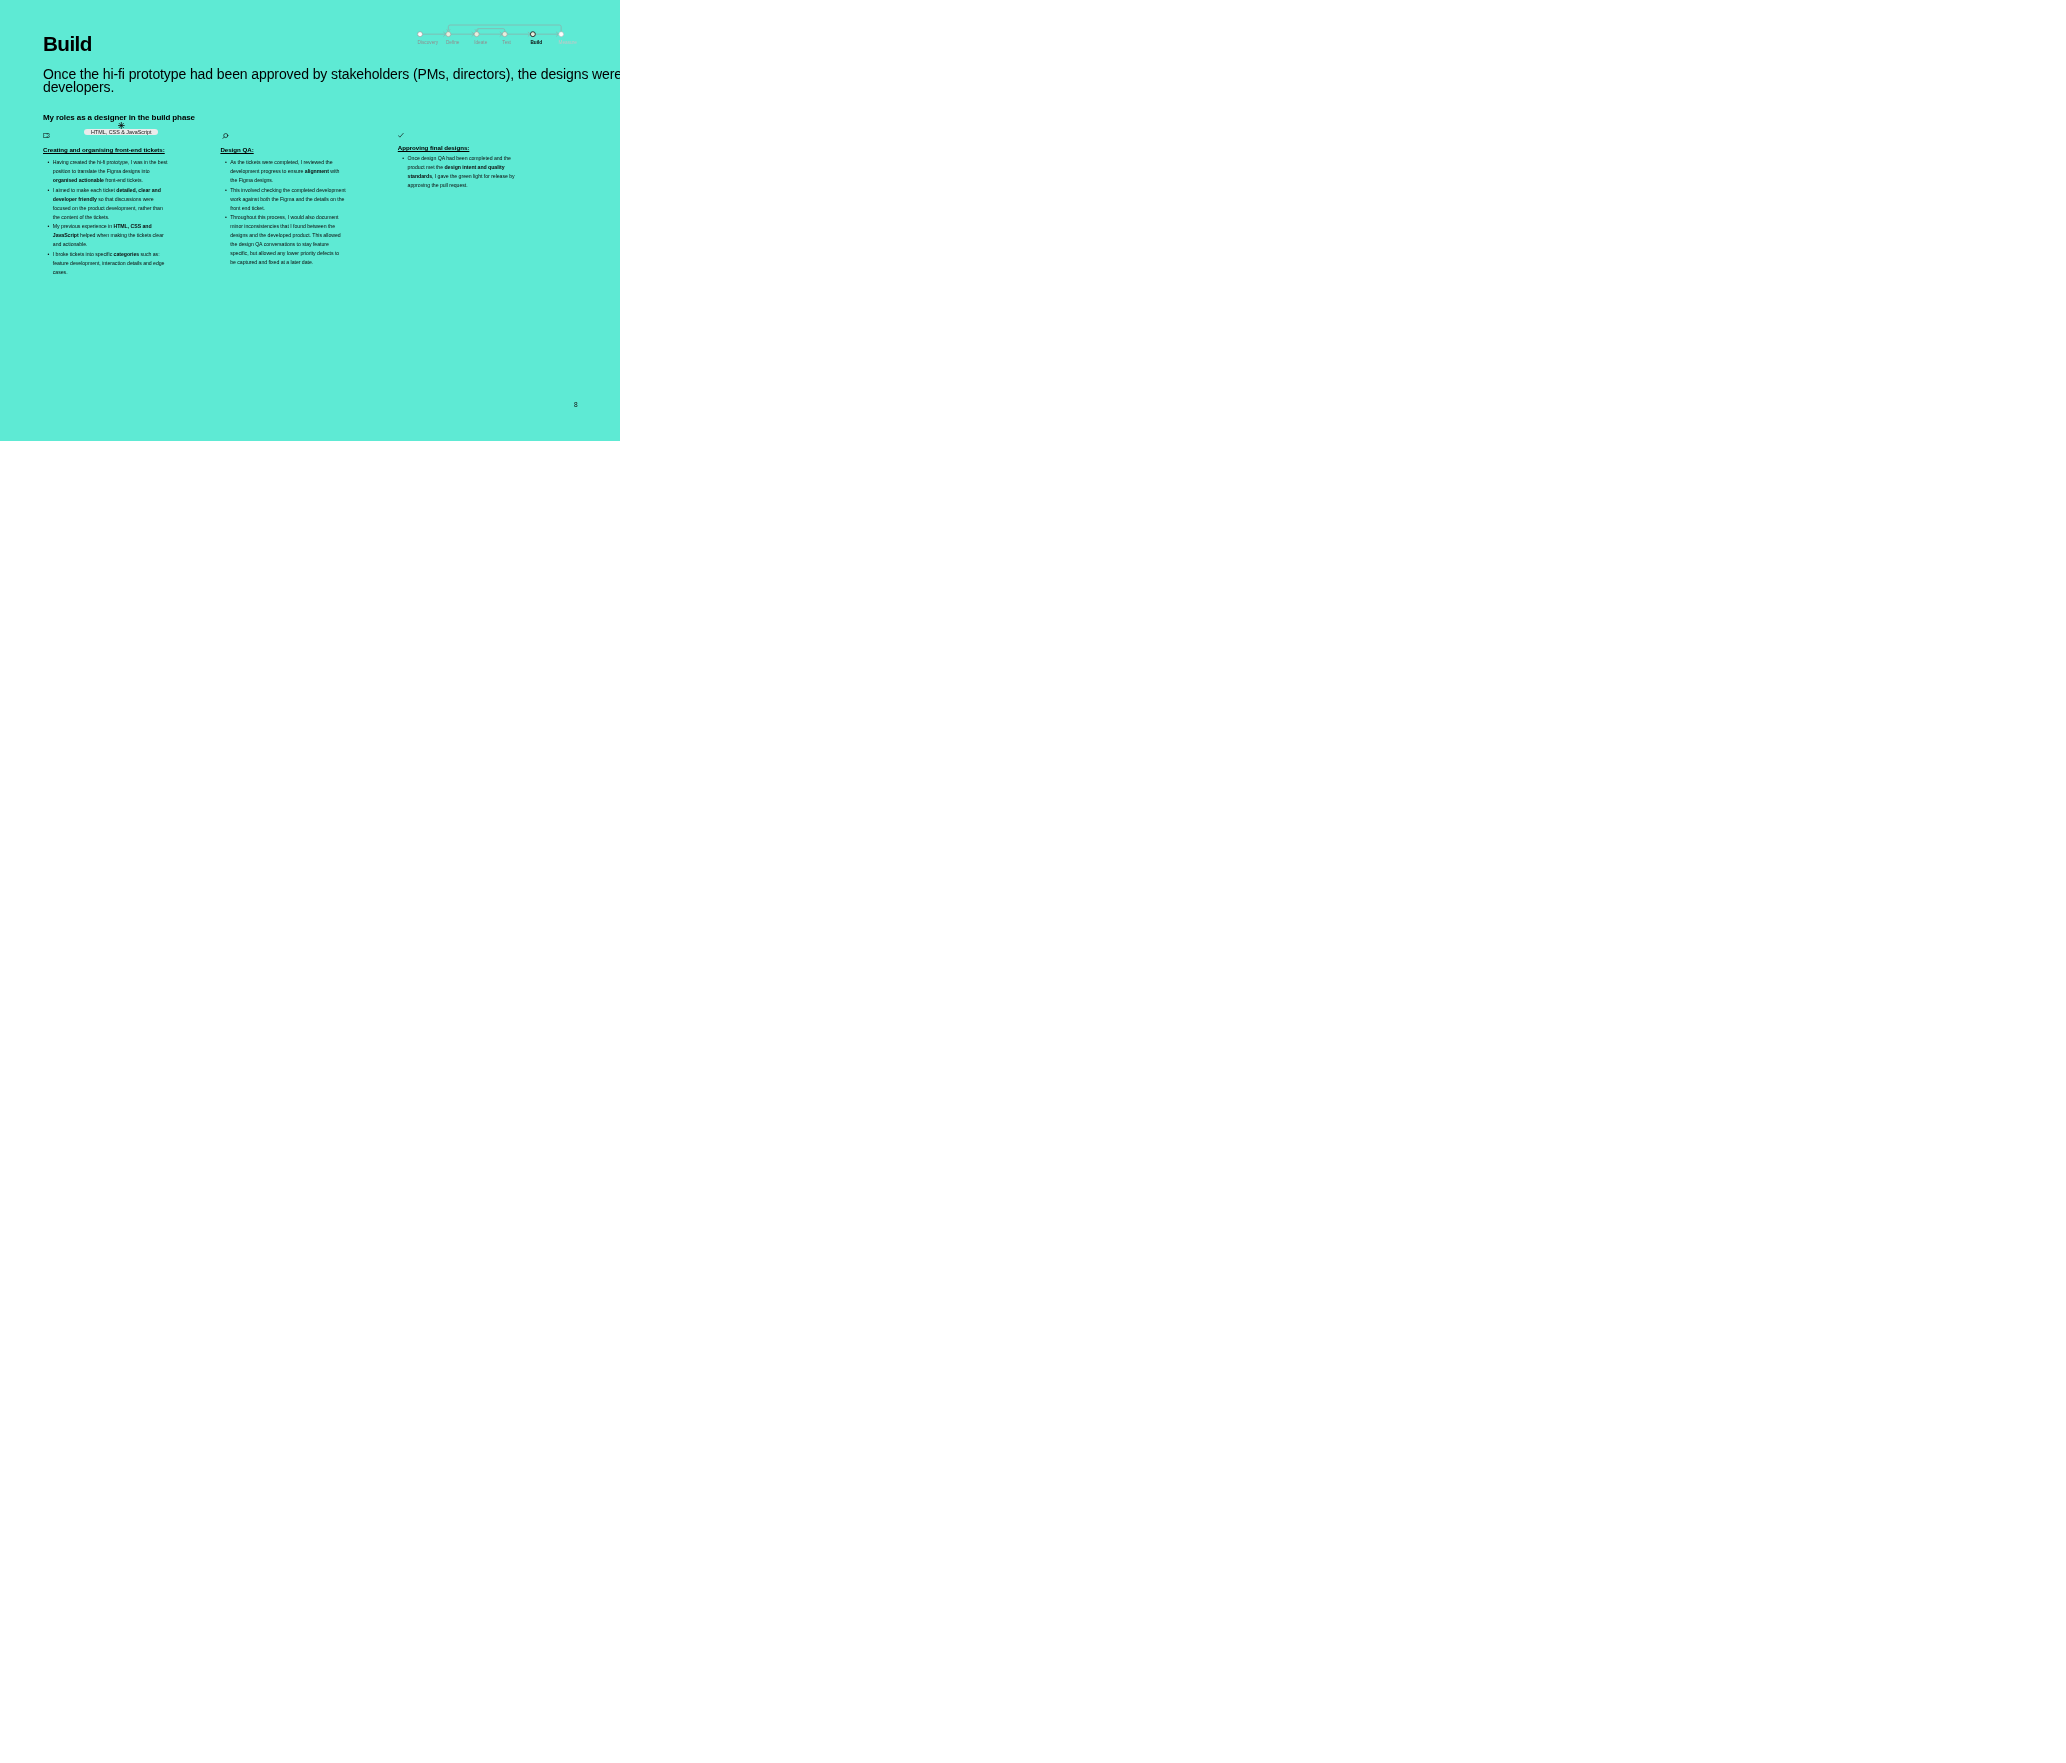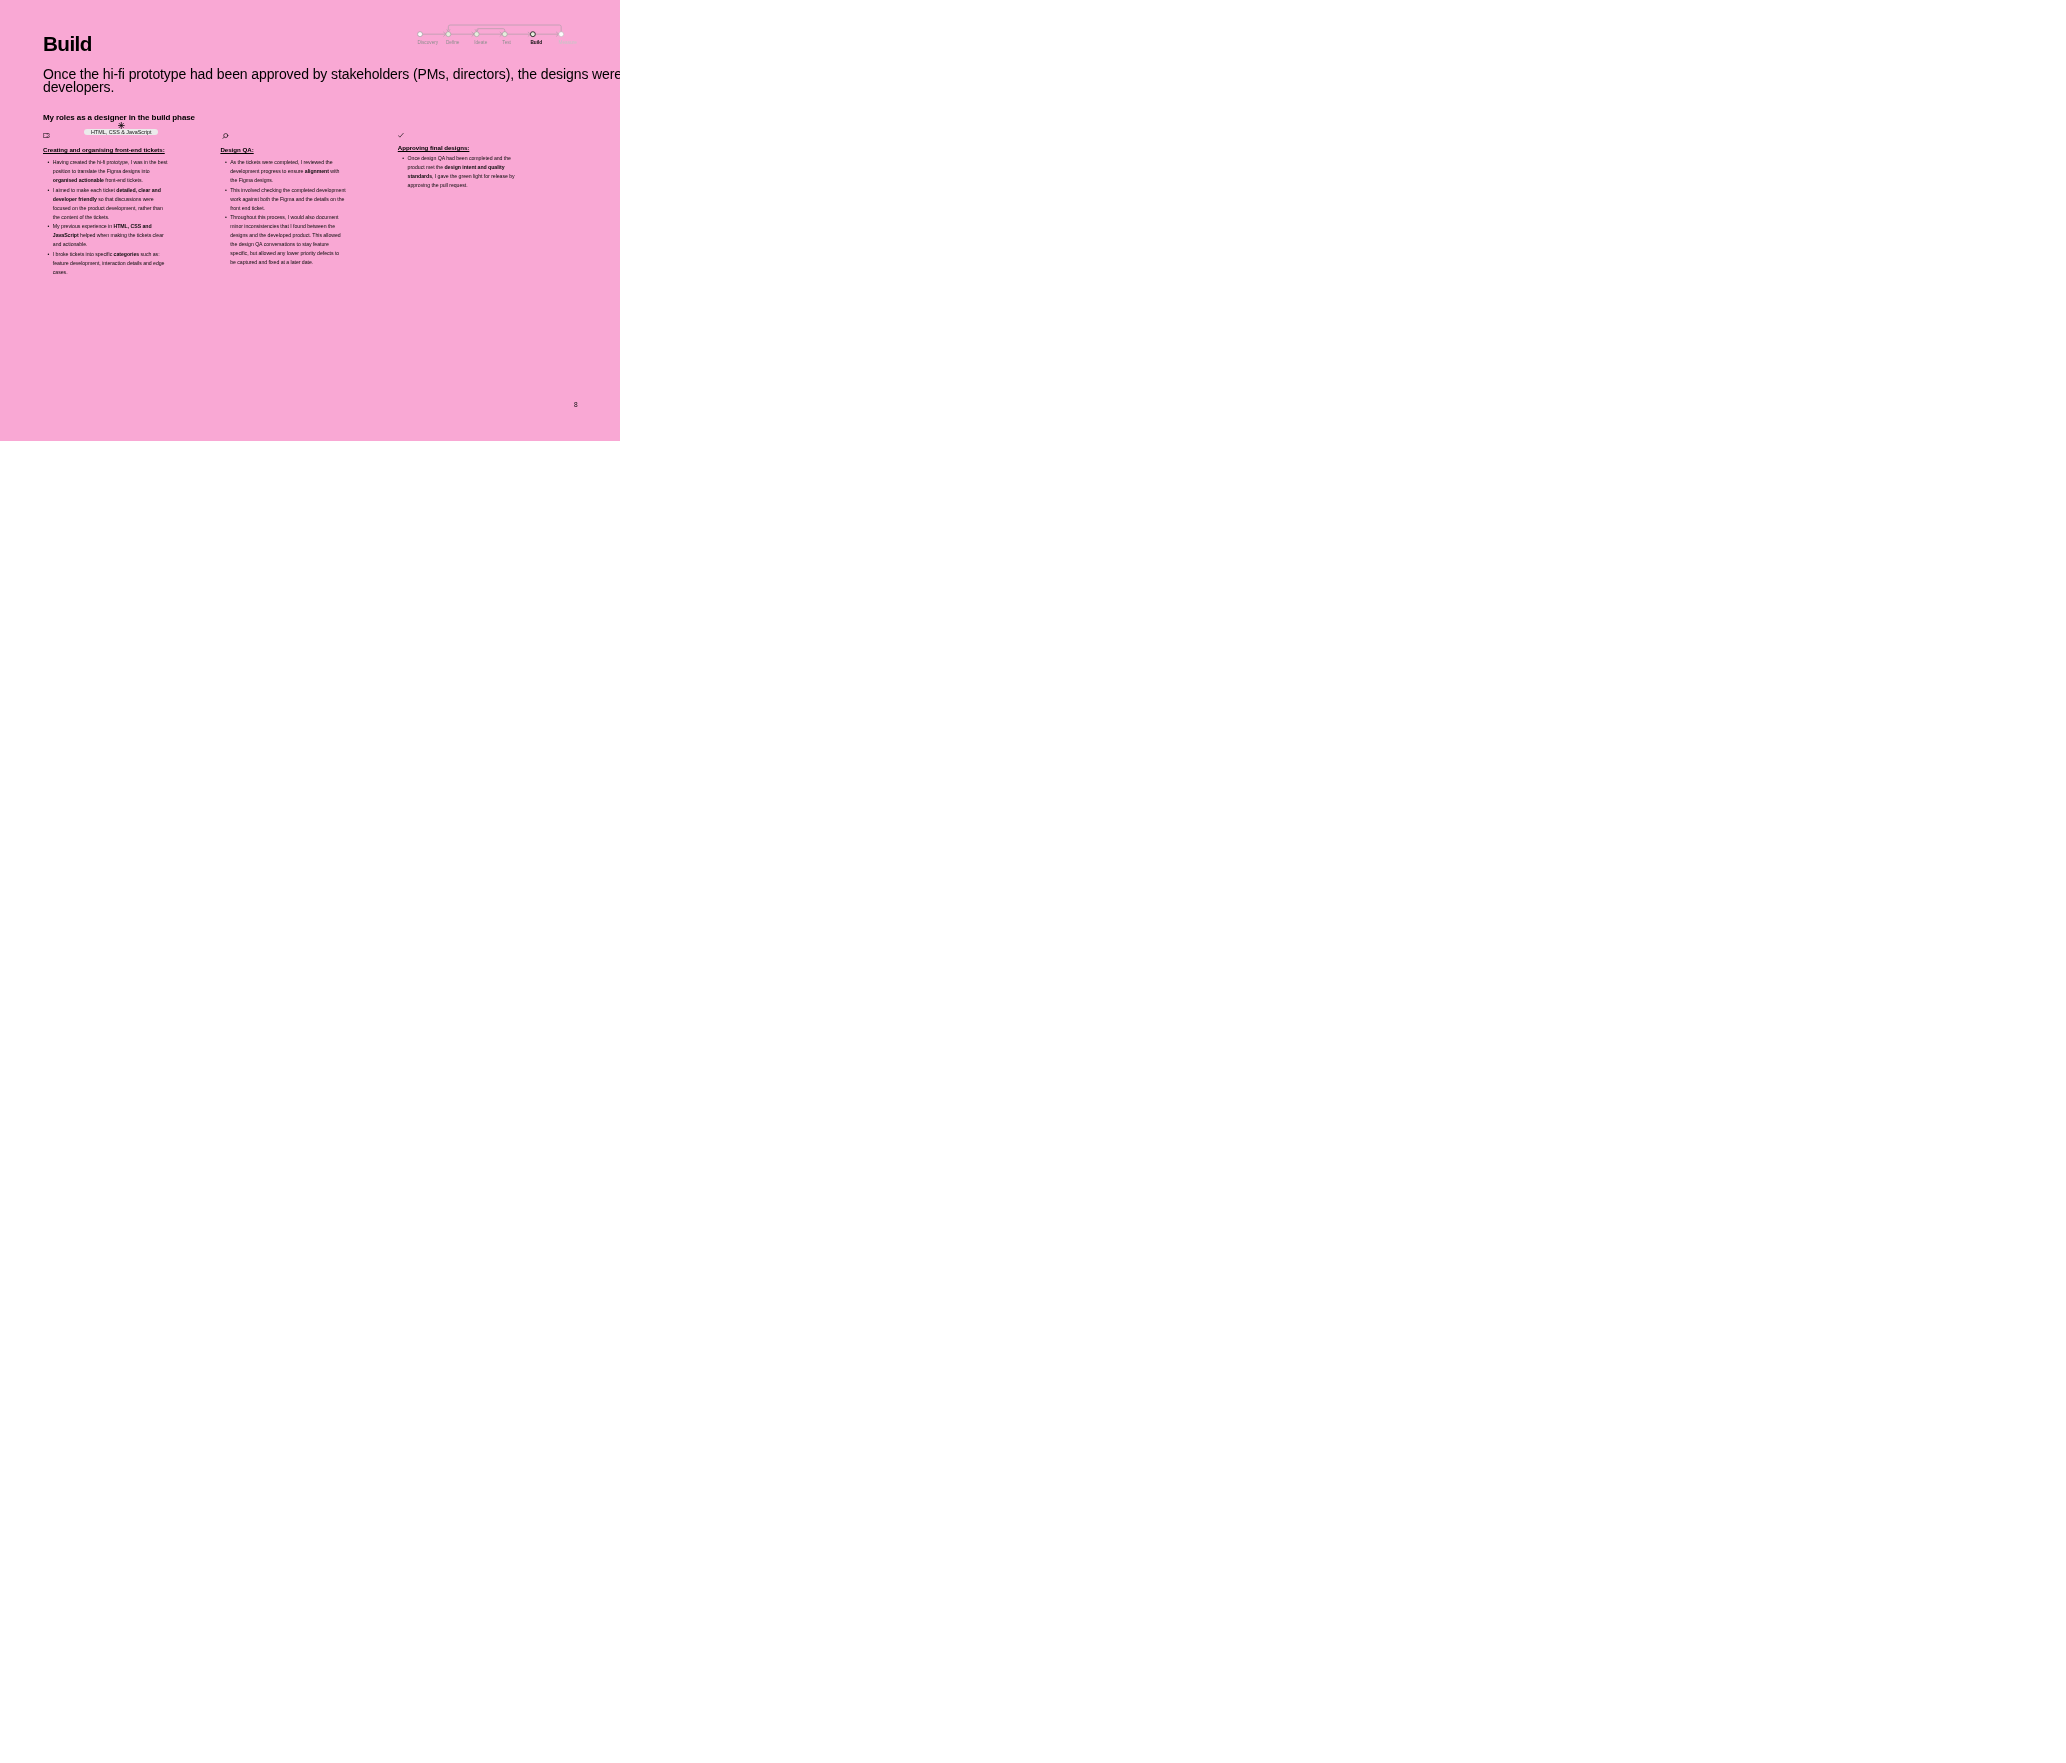--- a/index.html
+++ b/index.html
@@ -1,17 +1,17 @@
 <!DOCTYPE html>
 <html style="font-size:6.6px"><head>
 <meta charset="utf-8">
 <style>
   html,body{margin:0;padding:0;background:#ffffff;}
   .page{
-    position:relative;width:620px;height:441px;background:#f9a8d4;overflow:hidden;
+    position:relative;width:620px;height:441px;background:#5eead4;overflow:hidden;
     font-family:"Liberation Sans","DejaVu Sans",sans-serif;color:#0d0d0d;
   }
   
   .title{
     position:absolute;left:43px;top:34px;margin:0;
     font-size:20.7px;line-height:1;font-weight:700;letter-spacing:-0.6px;color:#000;
   }
   .timeline{position:absolute;left:411px;top:19px;width:174px;height:32px;}
   .tl-label{font-size:11.5px;fill:#8f8f8f;}
   .tl-label.tl-current{fill:#0a0a0a;font-weight:700;}

